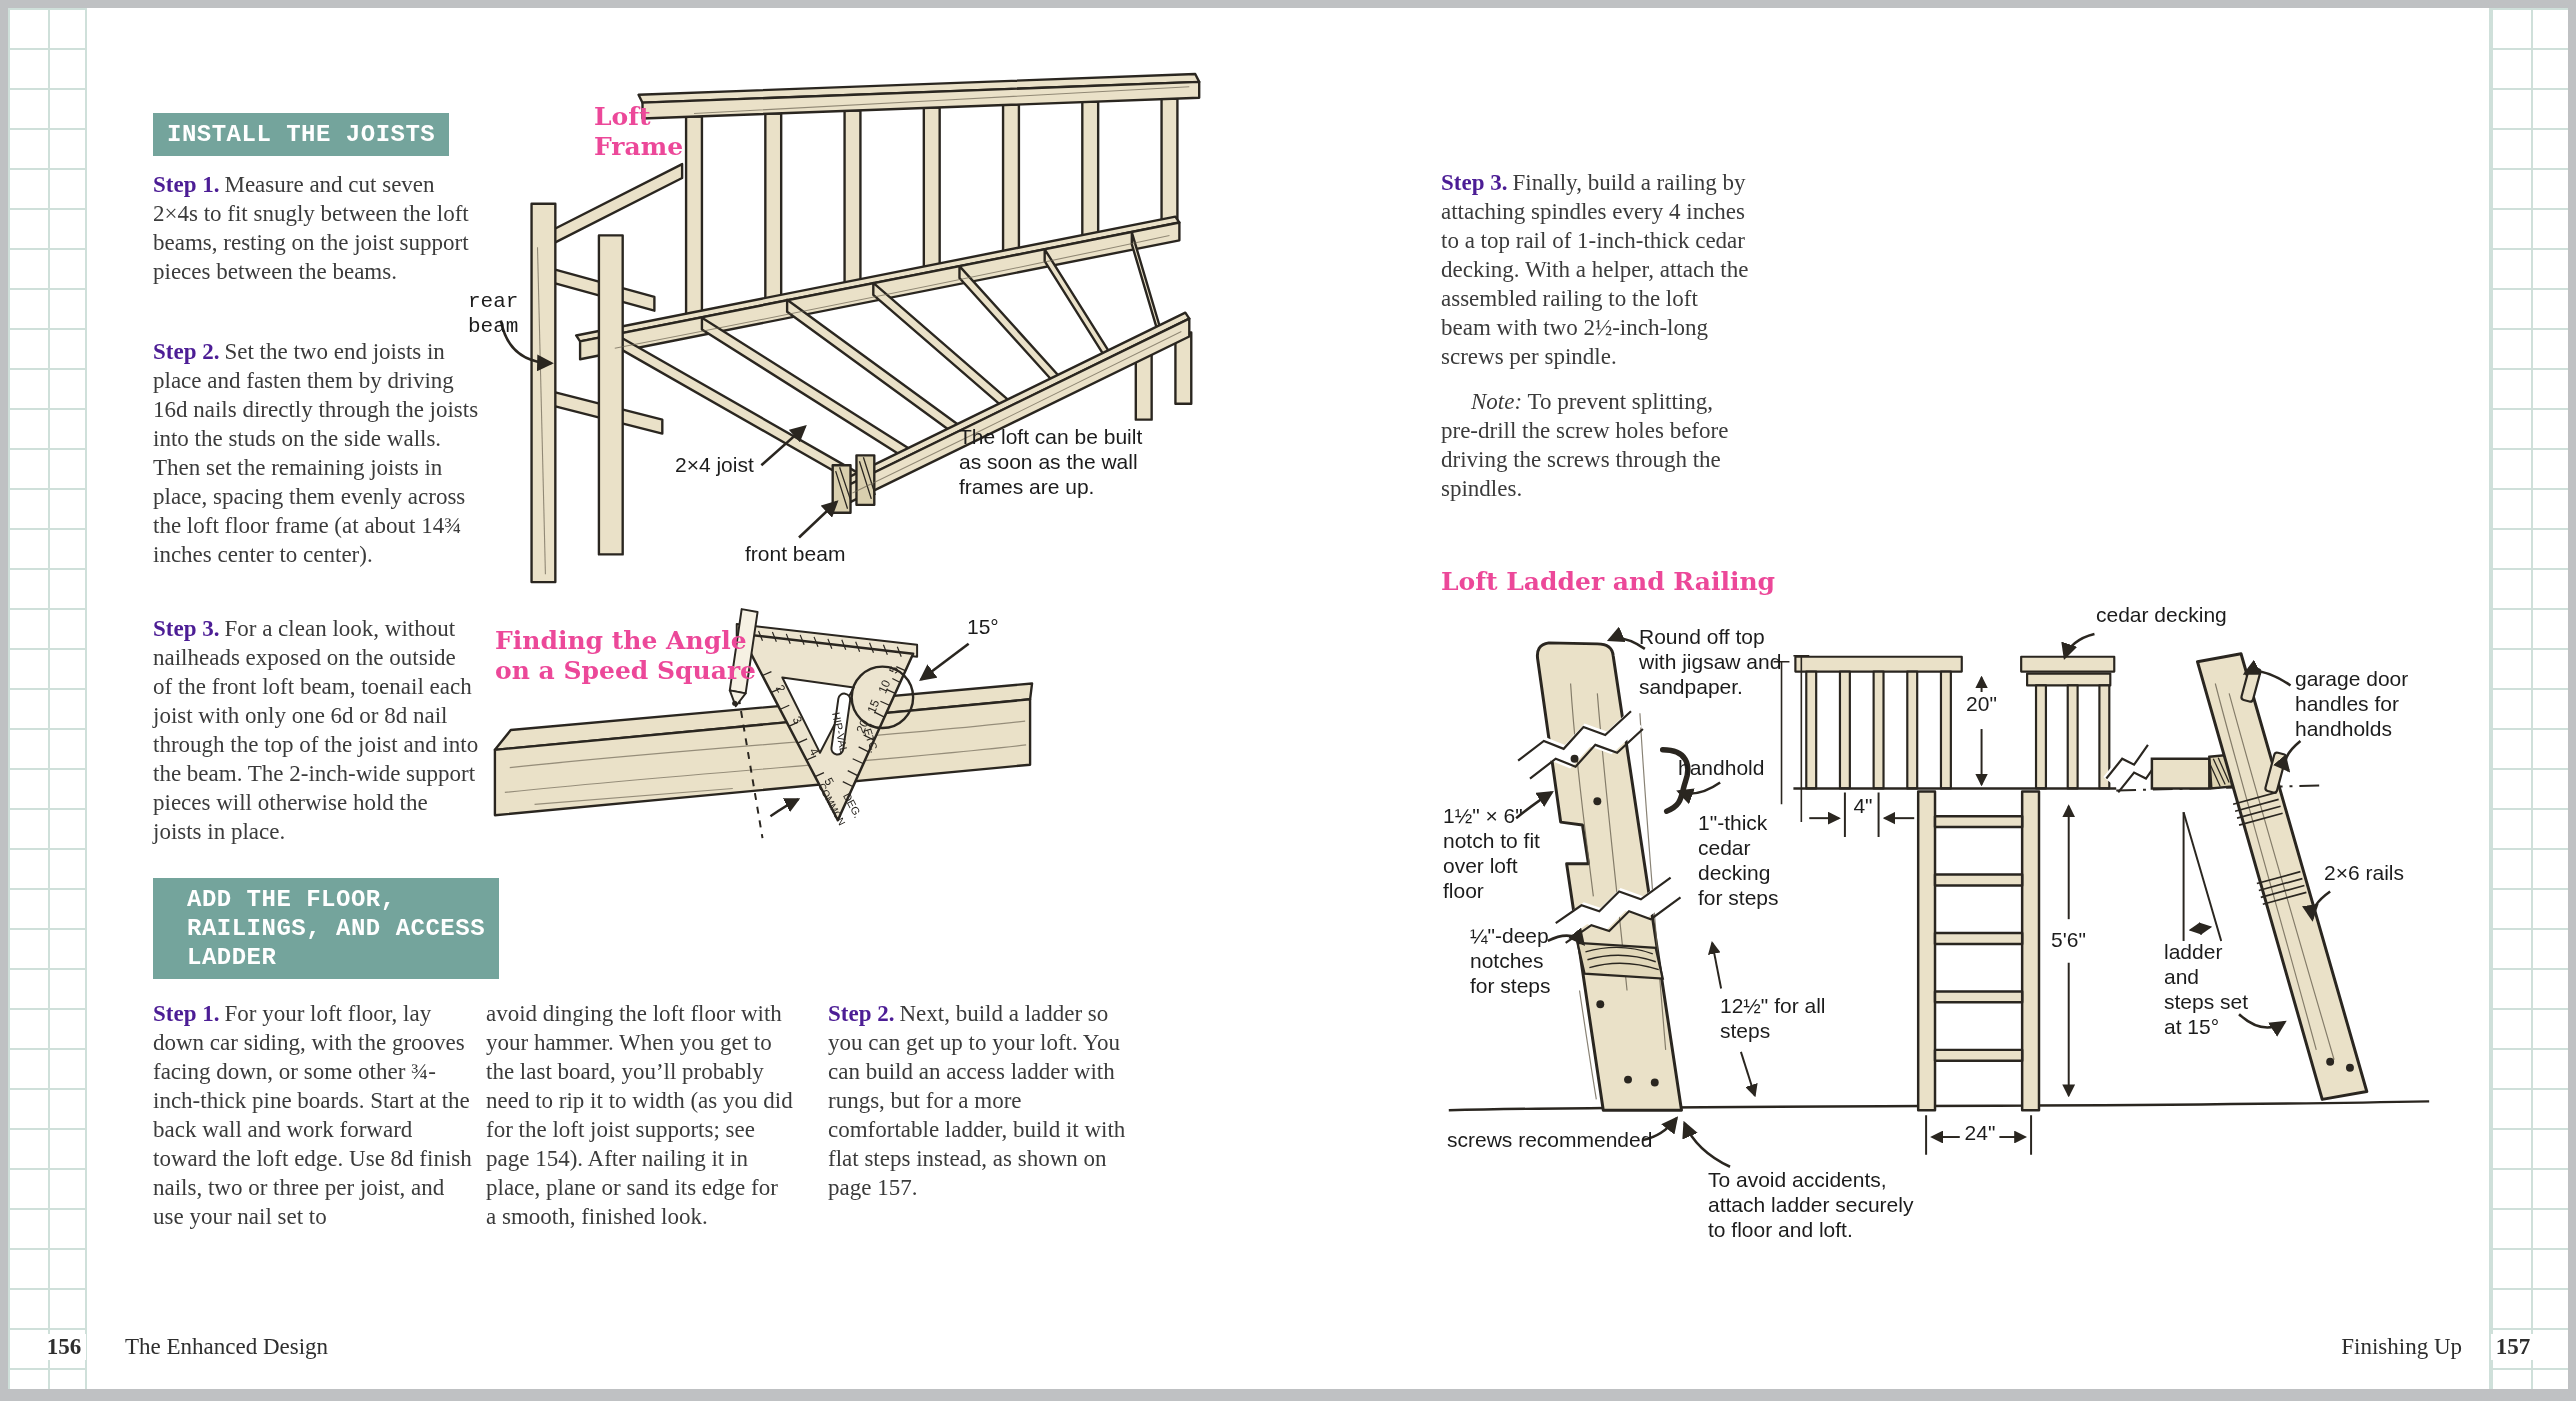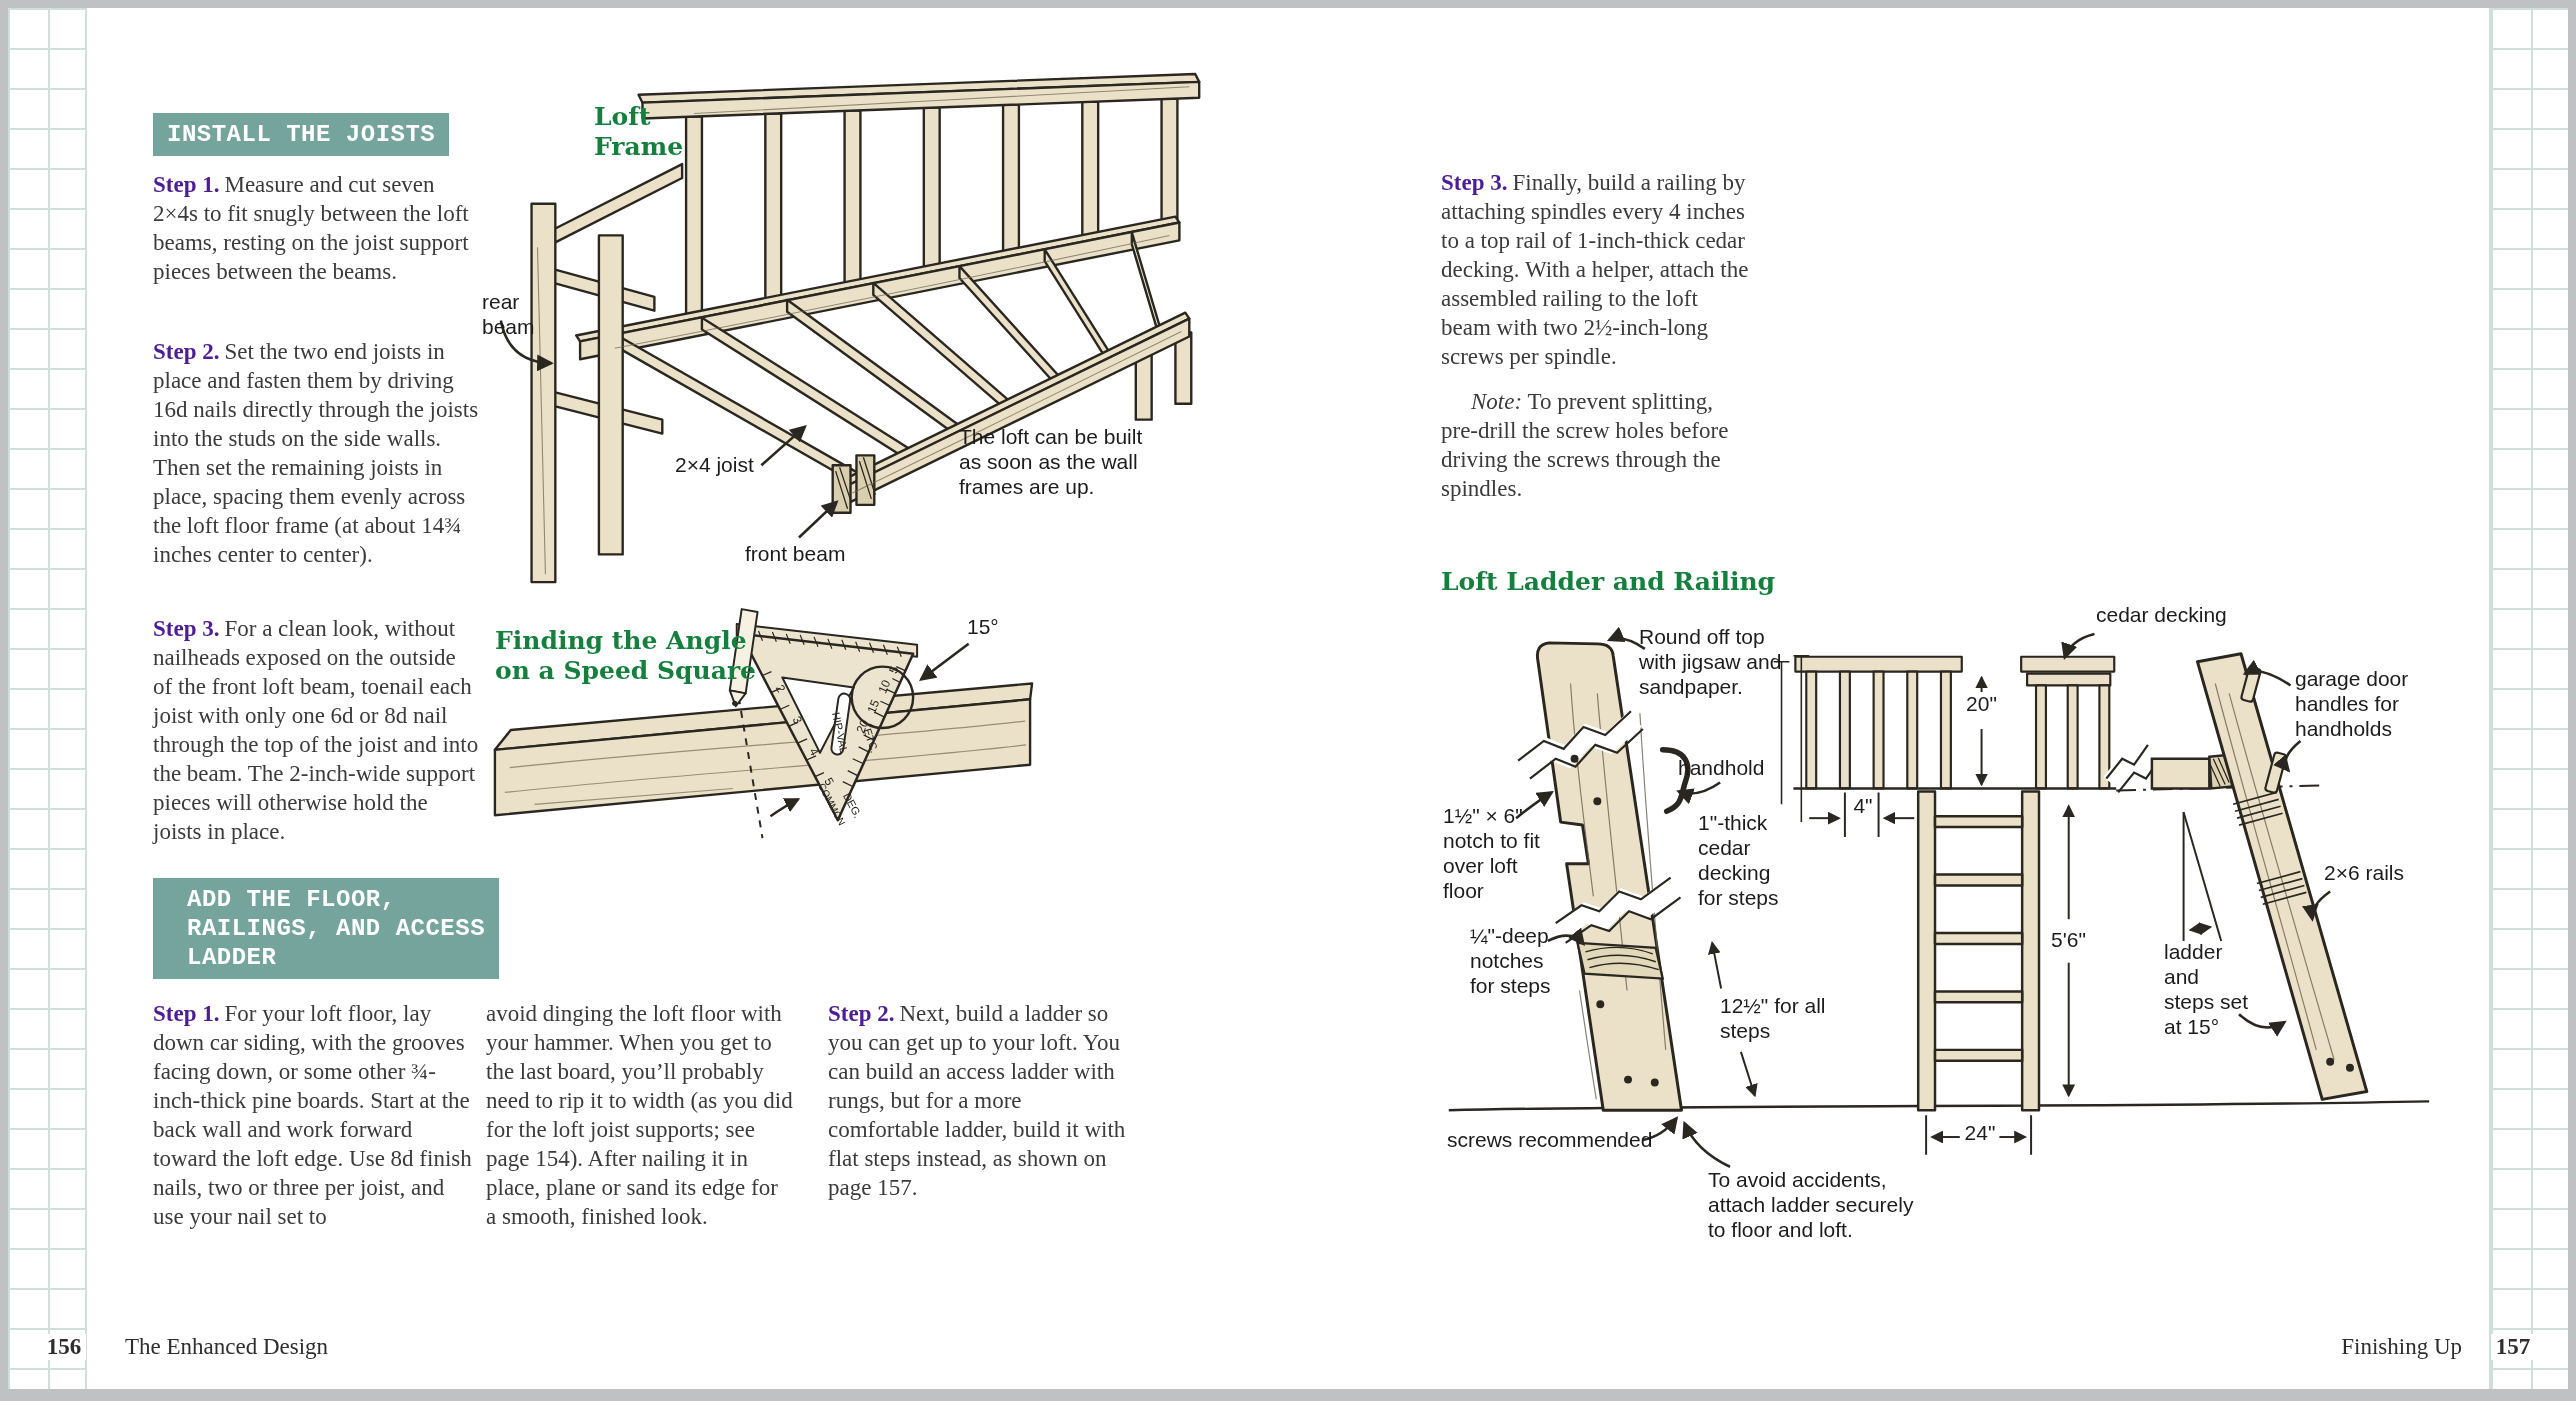--- a/index.html
+++ b/index.html
@@ -15,21 +15,21 @@
   .gridstrip.right{right:8px;border-left:2px solid #cfe0da;}
   .badge{position:absolute;background:#74a49c;color:#ffffff;
          font-family:"Liberation Mono",monospace;font-weight:bold;font-size:24px;
          line-height:29px;letter-spacing:0.5px;padding:7px 14px;white-space:pre-line;}
   .bodycol{position:absolute;font-size:23px;line-height:29px;color:#3b3b3b;text-align:left;}
   .bodycol p{margin:0 0 16px 0;}
   .steplbl{color:#4c1d95;font-weight:bold;margin-right:5px;}
   .noteP{text-indent:30px;}
   .noteI{font-style:italic;}
   .dhead{position:absolute;font-family:"DejaVu Serif",serif;font-weight:bold;
-         font-size:25px;line-height:30px;color:#15803d;white-space:pre-line;}
+         font-size:25px;line-height:30px;color:#ec4899;white-space:pre-line;}
   .dlabel{position:absolute;font-family:"Liberation Sans",sans-serif;font-size:21px;
           line-height:25px;color:#1c1c1c;white-space:pre-line;}
   .dimc{text-align:center;}
   .dimbox{background:#fff;padding:0 4px;}
   .foot{position:absolute;top:1334px;font-size:23px;color:#2e2e2e;}
   .pagenum{width:44px;text-align:center;background:#fff;font-weight:bold;}
   svg{position:absolute;overflow:visible;}
   svg text{font-family:"Liberation Sans",sans-serif;fill:#2a2620;}
 </style>
 </head>
@@ -127,21 +127,21 @@
     </g>
 
     <g stroke="#2a2620" stroke-width="2.6" fill="none">
       <path d="M505,324 Q513,366 556,367" marker-end="url(#ah)"></path>
       <path d="M768,470 L812,431" marker-end="url(#ah)"></path>
       <path d="M806,543 L844,507" marker-end="url(#ah)"></path>
     </g>
   </svg>
   <div class="dhead" style="left:594px;top:102px;">Loft
 Frame</div>
-  <div class="dlabel" style="left:482px;top:289px;">rear
+  <div class="dlabel" style="left:468px;top:289px;font-family:Liberation Mono, monospace;">rear
 beam</div>
   <div class="dlabel" style="left:675px;top:452px;">2×4 joist</div>
   <div class="dlabel" style="left:745px;top:541px;">front beam</div>
   <div class="dlabel" style="left:959px;top:424px;">The loft can be built
 as soon as the wall
 frames are up.</div>
 
   <svg style="left:485px;top:609px;" width="555" height="248" viewBox="490 615 560 250">
     <g stroke="#2a2620" stroke-width="2.4" fill="#eae1c8" stroke-linejoin="round">
       <polygon points="500,757 516,737 1042,690 1040,706"></polygon>

